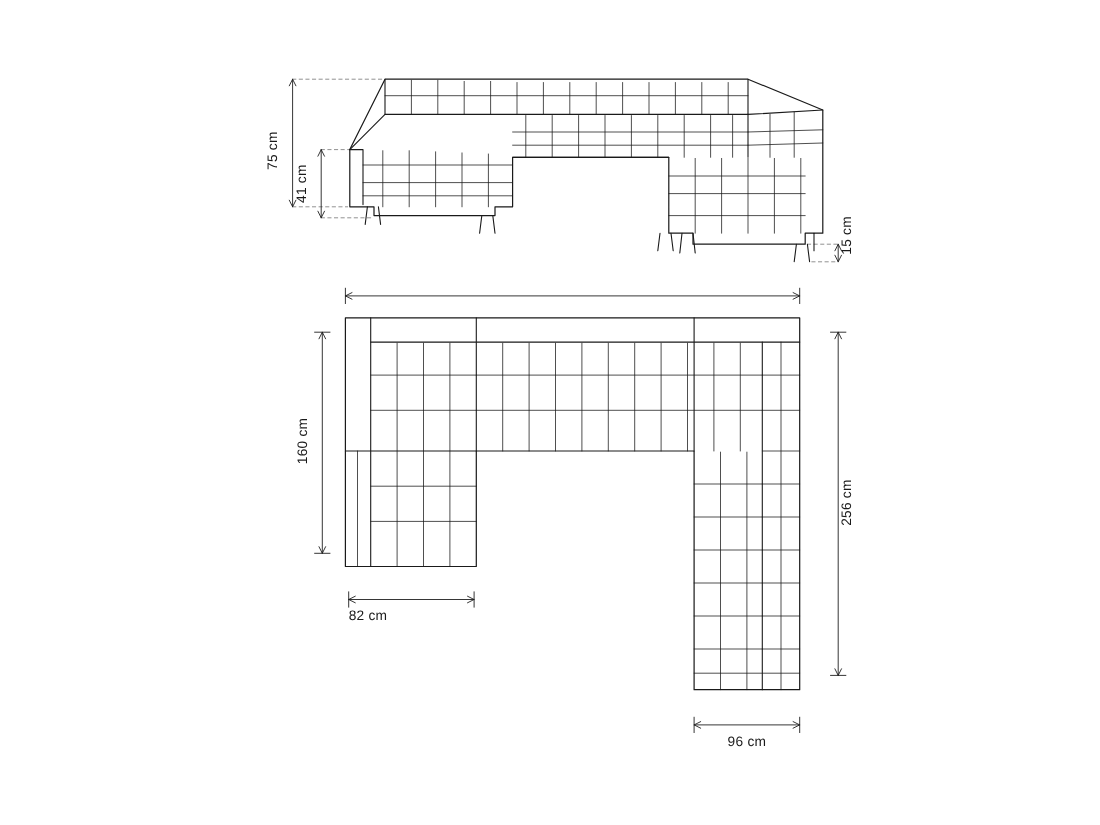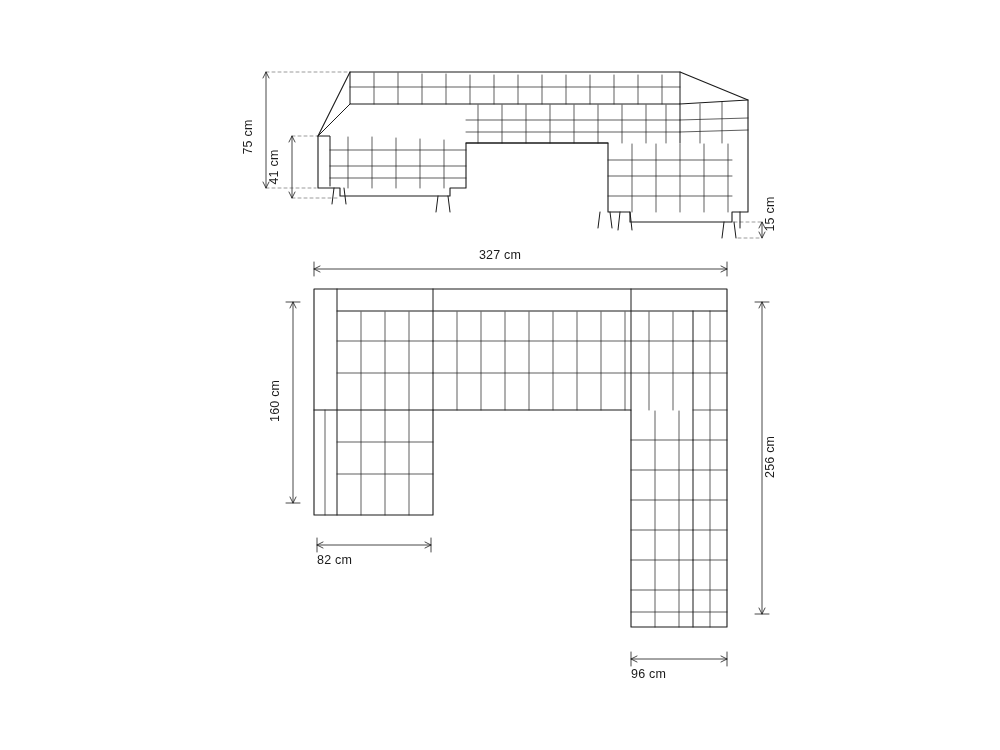--- a/index.html
+++ b/index.html
@@ -259,23 +259,22 @@
 
     </g>
   </svg>
 
   <div class="dim-label vert" style="left:228px; top:130px; width:40px; text-align:center;">75 cm</div>
 
   <div class="dim-label vert" style="left:254px; top:160px; width:40px; text-align:center;">41 cm</div>
 
   <div class="dim-label vert" style="left:750px; top:207px; width:40px; text-align:center;">15 cm</div>
 
-  <div class="dim-label" style="left:0px; top:248px; width:1000px; text-align:center;">327 cm</div>
 
   <div class="dim-label vert" style="left:255px; top:395px; width:40px; text-align:center;">160 cm</div>
 
   <div class="dim-label vert" style="left:750px; top:451px; width:40px; text-align:center;">256 cm</div>
 
   <div class="dim-label" style="left:317px; top:553px; width:114px; text-align:left;">82 cm</div>
 
-  <div class="dim-label" style="left:631px; top:667px; width:96px; ">96 cm</div>
+  <div class="dim-label" style="left:631px; top:667px; width:96px; text-align:center;">96 cm</div>
 
 </div>
 
 </body></html>

